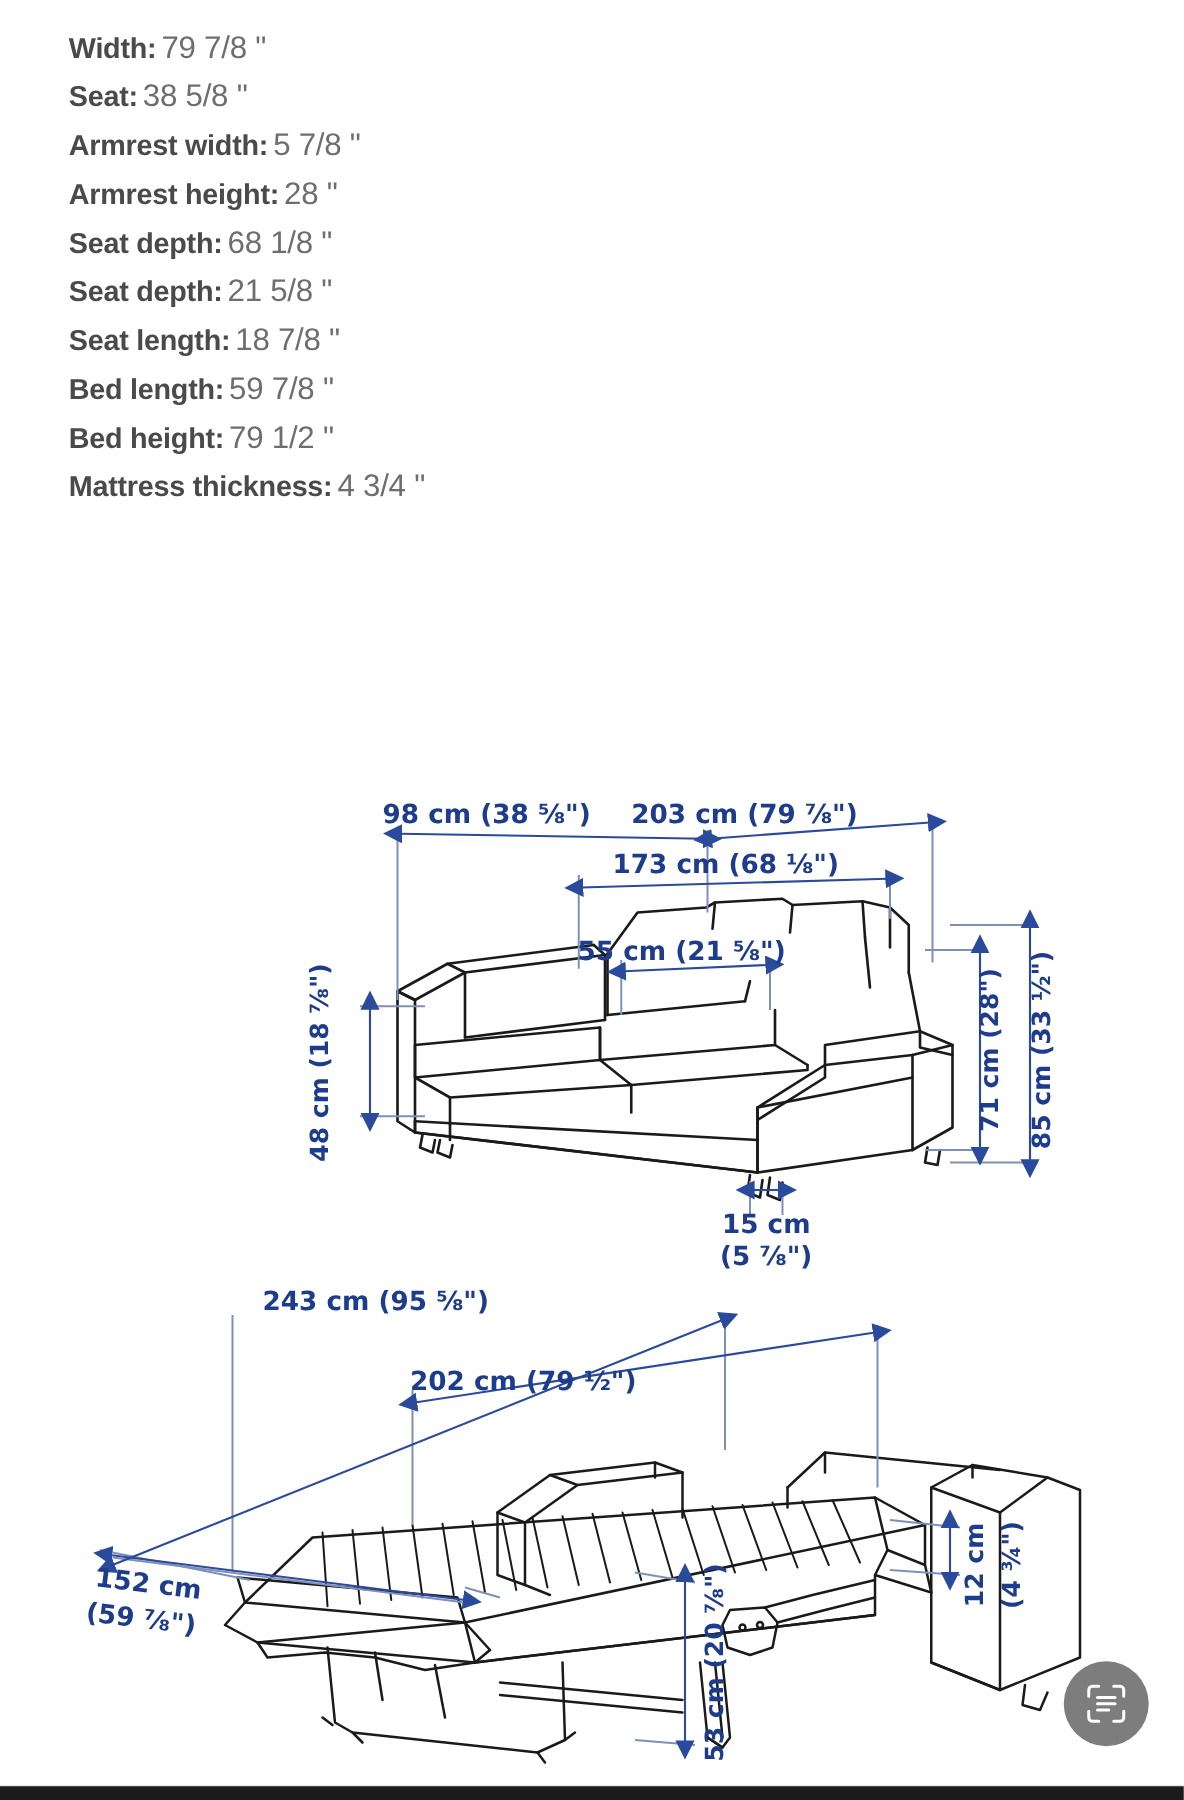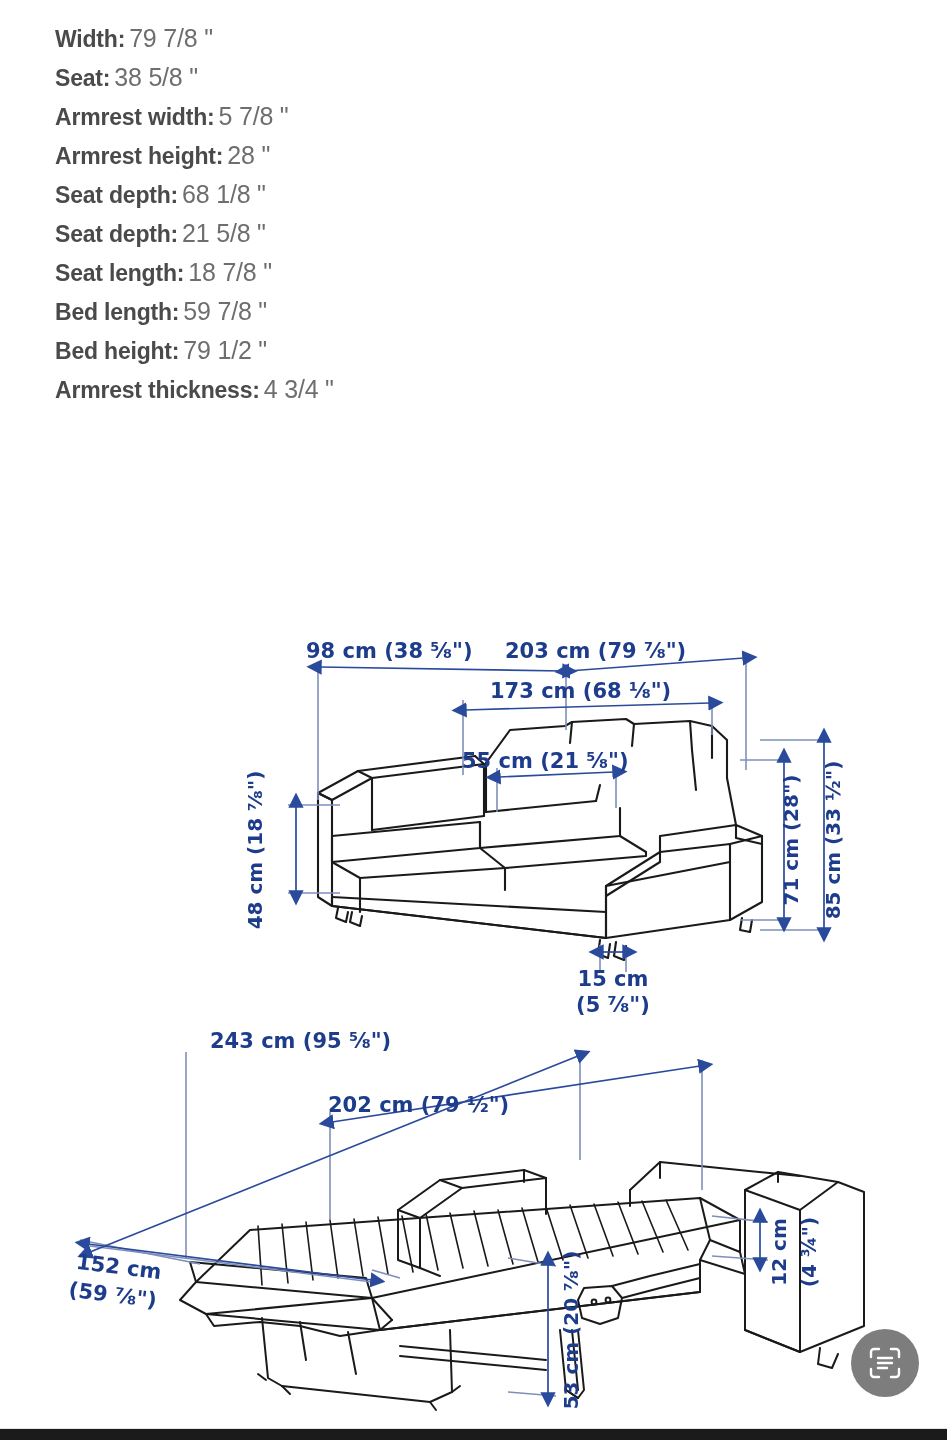--- a/index.html
+++ b/index.html
@@ -116,21 +116,21 @@
   <div class="spec-row">
     <span class="spec-label">Seat length:</span><span class="spec-value">18 7/8 "</span>
   </div>
   <div class="spec-row">
     <span class="spec-label">Bed length:</span><span class="spec-value">59 7/8 "</span>
   </div>
   <div class="spec-row">
     <span class="spec-label">Bed height:</span><span class="spec-value">79 1/2 "</span>
   </div>
   <div class="spec-row">
-    <span class="spec-label">Armrest thickness:</span><span class="spec-value">4 3/4 "</span>
+    <span class="spec-label">Mattress thickness:</span><span class="spec-value">4 3/4 "</span>
   </div>
 </div>
 
 <div class="diagram" id="diagram-sofa">
 <svg width="947" height="440" viewBox="0 0 947 440" xmlns="http://www.w3.org/2000/svg">
   <defs>
     <marker id="ahL" markerWidth="9" markerHeight="9" refX="8" refY="4.5" orient="auto">
       <path d="M9,0 L9,9 L0,4.5 Z" fill="#2a4a9c"></path>
     </marker>
     <marker id="ahR" markerWidth="9" markerHeight="9" refX="1" refY="4.5" orient="auto">

